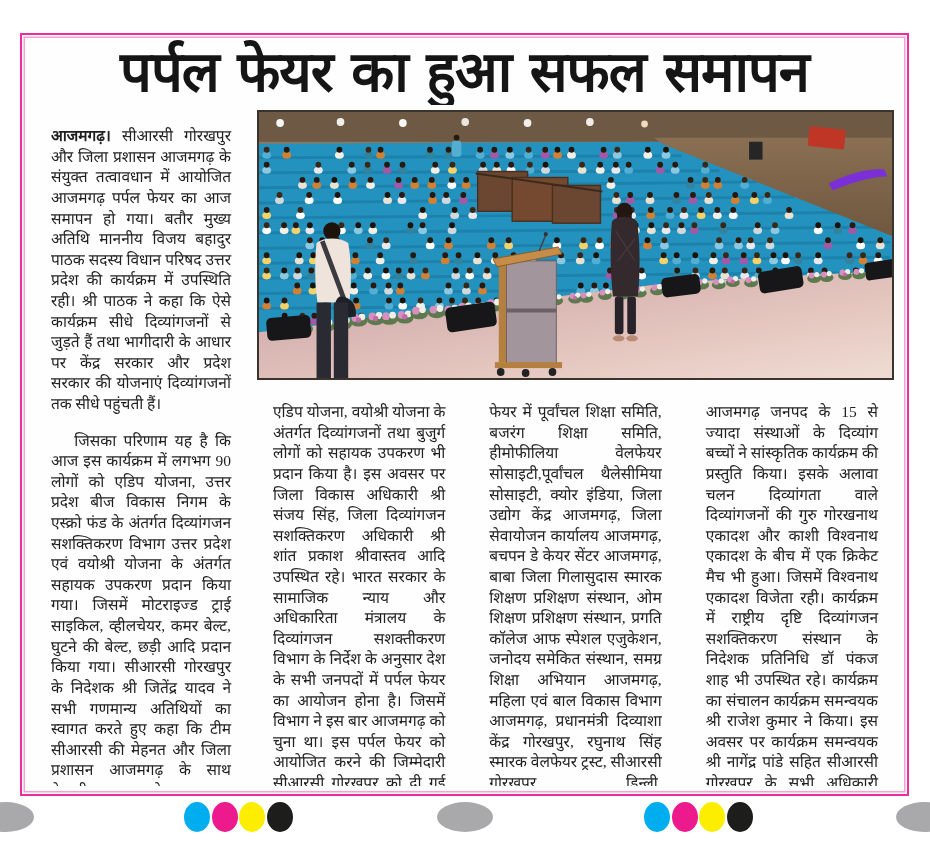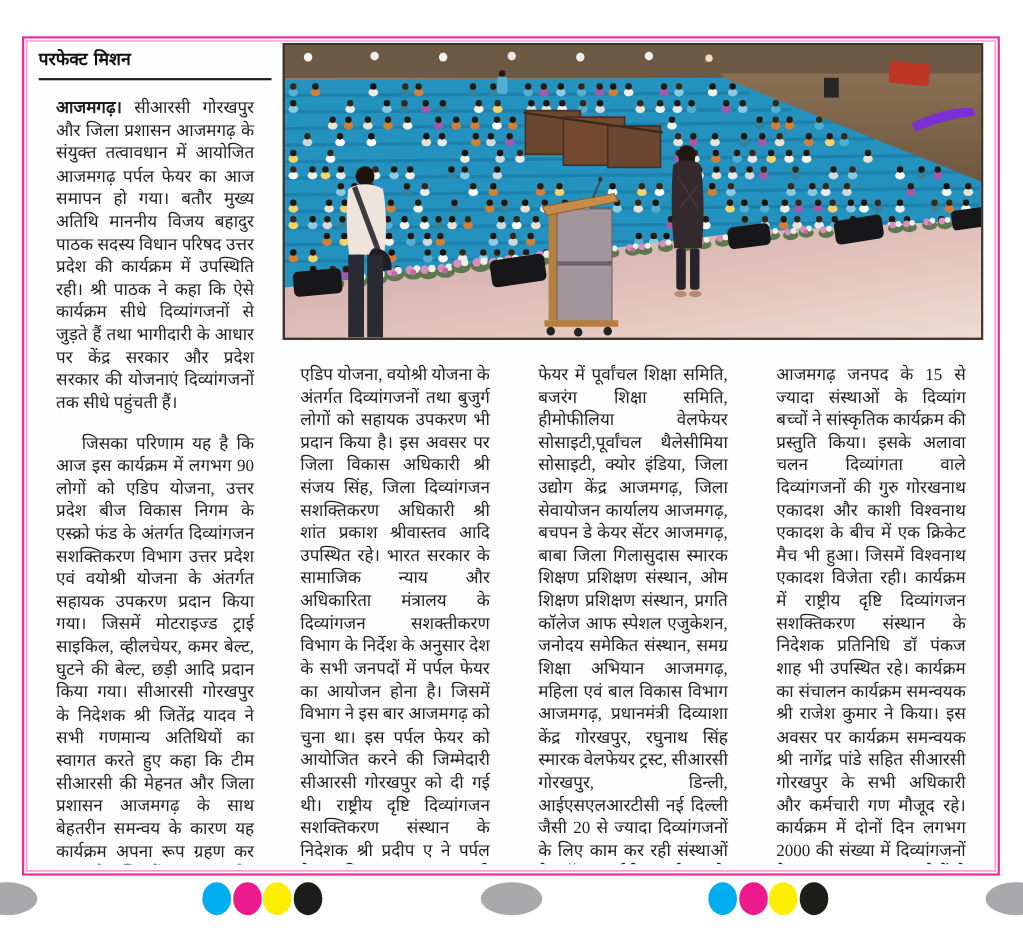--- a/index.html
+++ b/index.html
@@ -49,25 +49,25 @@
   .mark.gray{background:#a9a9ab;width:56px}
   .mark.c{background:#00adee;width:26px}
   .mark.m{background:#ec1a8d;width:26px}
   .mark.y{background:#fdee00;width:26px}
   .mark.k{background:#1d1d1b;width:26px}
 </style>
 </head>
 <body>
 
 <div class="article">
+  <h1 class="headline">पर्पल फेयर का हुआ सफल समापन</h1>
 
   <div class="body-row">
 
     <div class="col1 bodytext">
-      <div class="kicker">परफेक्ट मिशन</div>
       <p><span class="lead">आजमगढ़।</span><span> सीआरसी गोरखपुर और जिला प्रशासन आजमगढ़ के संयुक्त तत्वावधान में आयोजित आजमगढ़ पर्पल फेयर का आज समापन हो गया। बतौर मुख्य अतिथि माननीय विजय बहादुर पाठक सदस्य विधान परिषद उत्तर प्रदेश की कार्यक्रम में उपस्थिति रही। श्री पाठक ने कहा कि ऐसे कार्यक्रम सीधे दिव्यांगजनों से जुड़ते हैं तथा भागीदारी के आधार पर केंद्र सरकार और प्रदेश सरकार की योजनाएं दिव्यांगजनों तक सीधे पहुंचती हैं।</span></p>
       <p>जिसका परिणाम यह है कि आज इस कार्यक्रम में लगभग 90 लोगों को एडिप योजना, उत्तर प्रदेश बीज विकास निगम के एस्क्रो फंड के अंतर्गत दिव्यांगजन सशक्तिकरण विभाग उत्तर प्रदेश एवं वयोश्री योजना के अंतर्गत सहायक उपकरण प्रदान किया गया। जिसमें मोटराइज्ड ट्राई साइकिल, व्हीलचेयर, कमर बेल्ट, घुटने की बेल्ट, छड़ी आदि प्रदान किया गया। सीआरसी गोरखपुर के निदेशक श्री जितेंद्र यादव ने सभी गणमान्य अतिथियों का स्वागत करते हुए कहा कि टीम सीआरसी की मेहनत और जिला प्रशासन आजमगढ़ के साथ बेहतरीन समन्वय के कारण यह कार्यक्रम अपना रूप ग्रहण कर पाया है। जिसमें सफलतापूर्वक हम लोगों ने</p>
     </div>
 
     <div class="right">
 
       <div class="photo">
         <svg id="photo-svg" viewBox="0 0 660 268" preserveAspectRatio="none">
           <defs>
             <linearGradient id="floorGrad" x1="0" y1="0" x2="1" y2="1">

